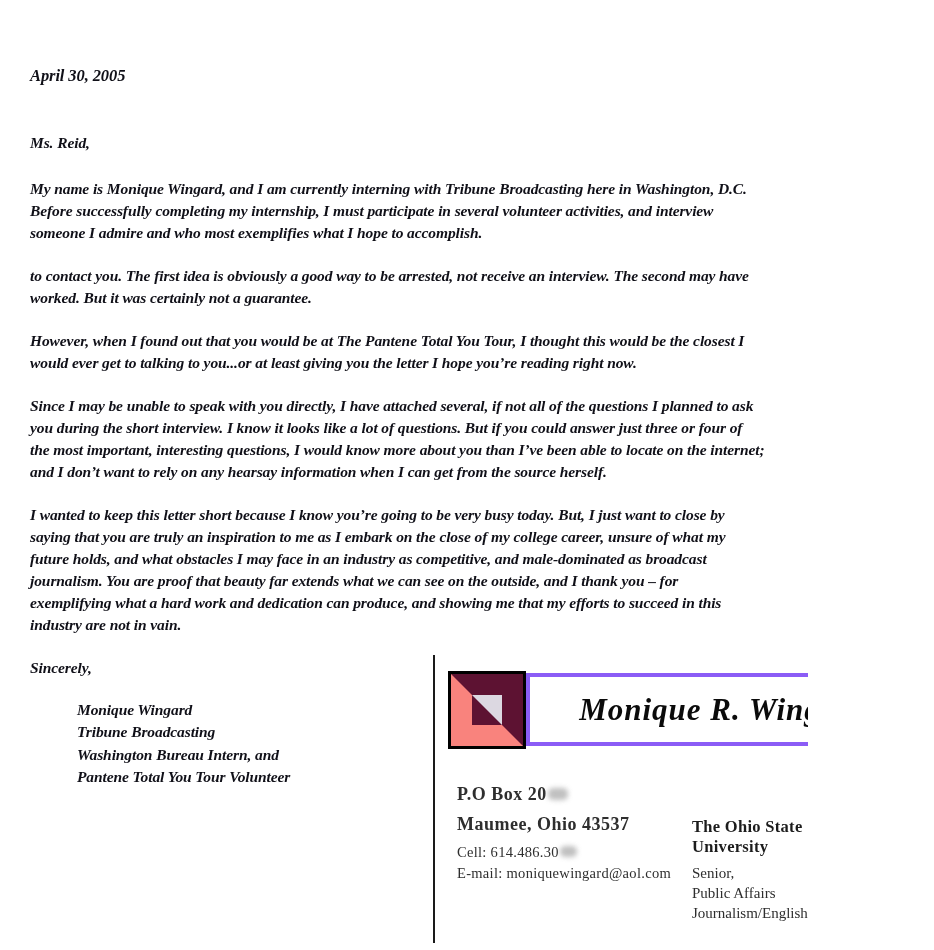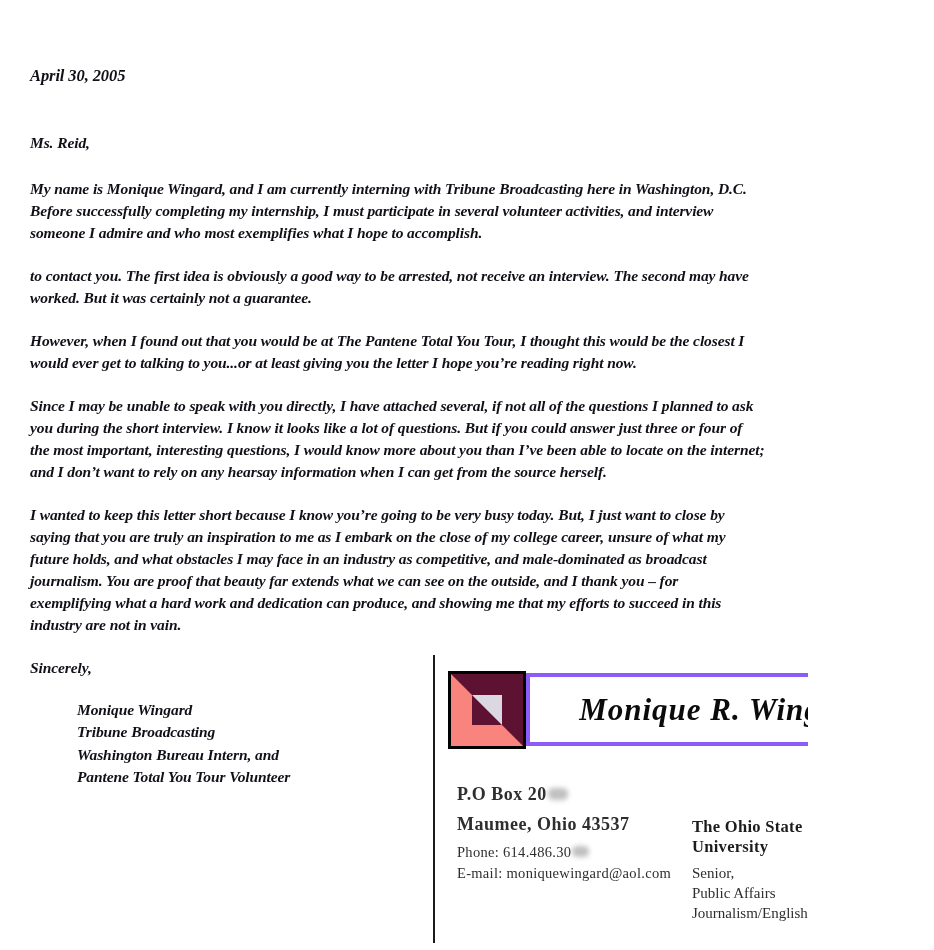--- a/index.html
+++ b/index.html
@@ -170,21 +170,21 @@
   <div class="name-plate">
     <span class="card-name">Monique R. Wingard</span>
   </div>
 
   <div class="addr-block">
     <div><span>P.O Box 20</span><span class="redact"></span></div>
     <div>Maumee, Ohio 43537</div>
   </div>
 
   <div class="contact-block">
-    <div><span>Phone: 614.486.30</span><span class="redact small"></span></div>
+    <div><span>Cell: 614.486.30</span><span class="redact small"></span></div>
     <div>E-mail: moniquewingard@aol.com</div>
   </div>
 
   <div class="osu-block">
     <div class="osu-title">The Ohio State University</div>
     <div class="osu-sub">Senior,</div>
     <div class="osu-sub">Public Affairs Journalism/English</div>
   </div>
 
 </div>

